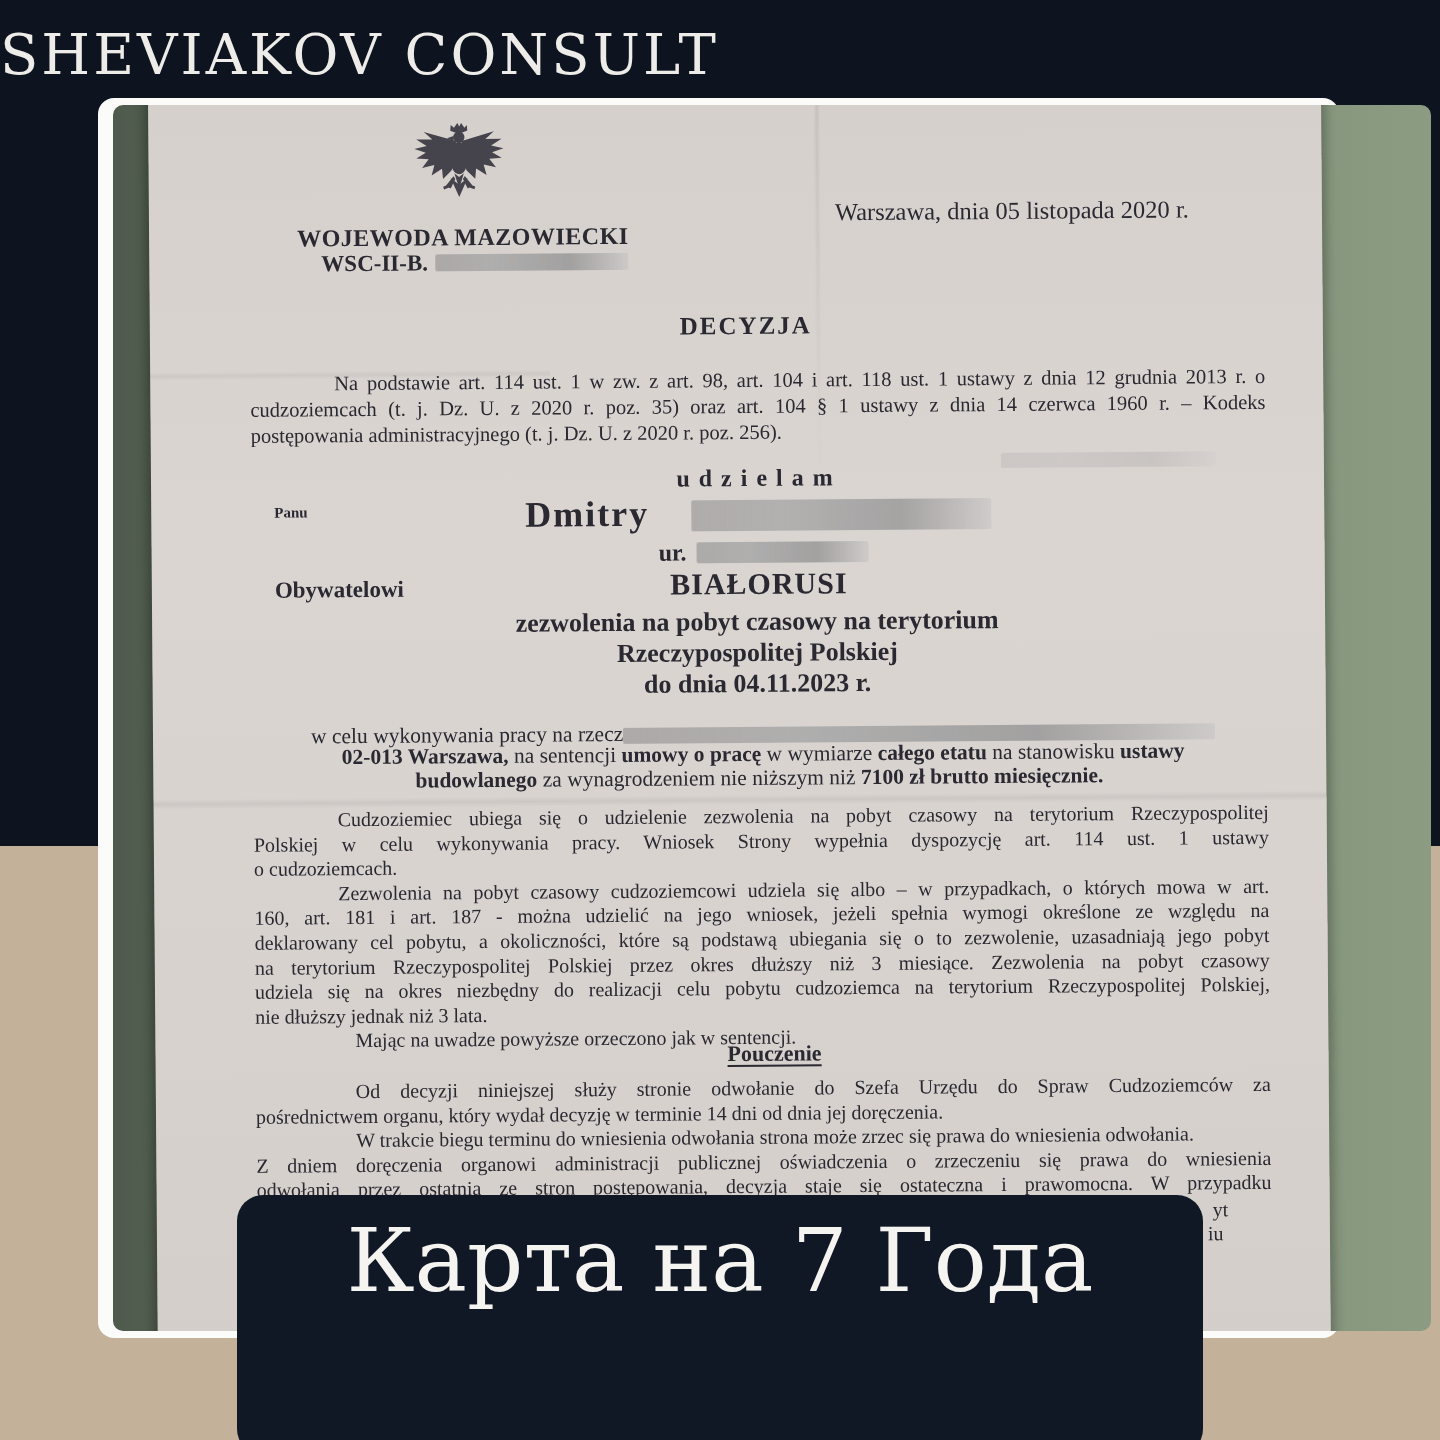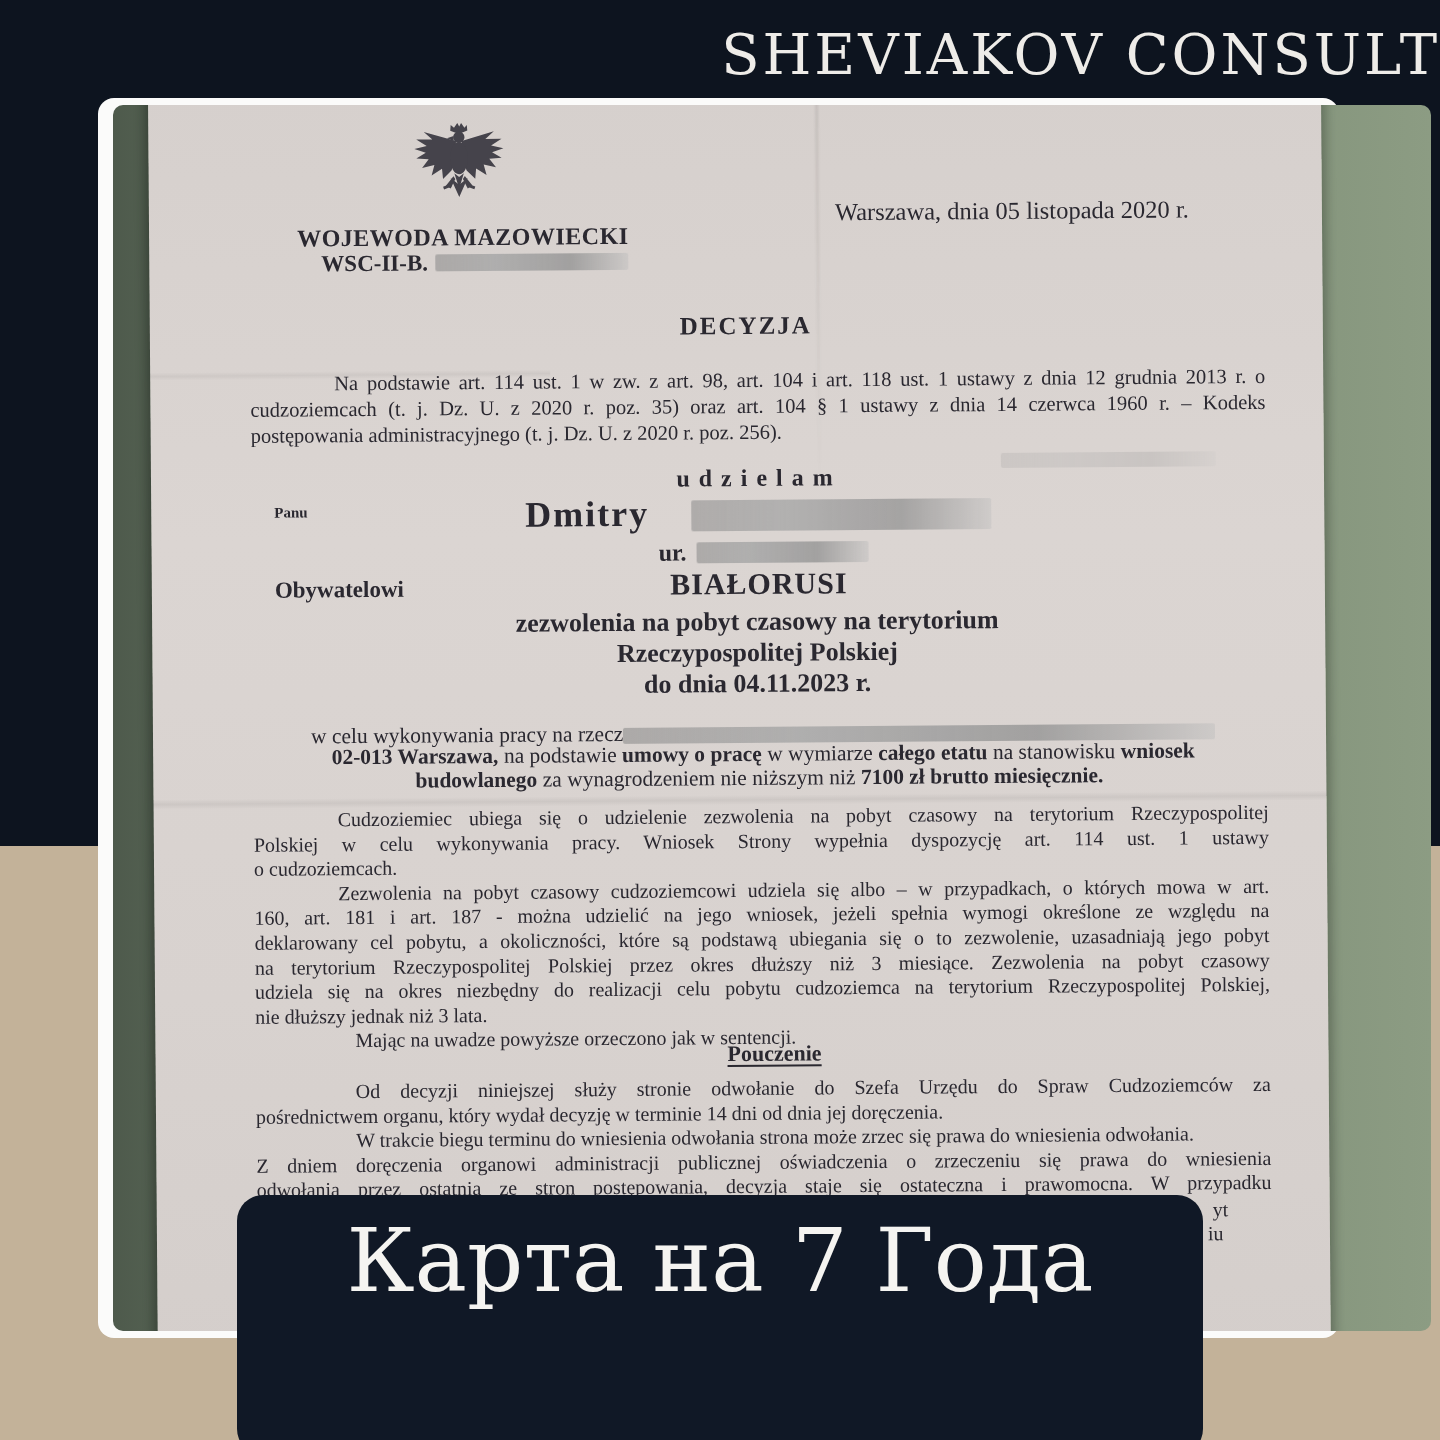--- a/index.html
+++ b/index.html
@@ -1,20 +1,20 @@
 <!DOCTYPE html>
 <html><head>
 <meta charset="utf-8">
 <style>
   html,body{margin:0;padding:0;background:#0d141f;overflow:hidden;}
   body{width:1440px;height:1440px;position:relative;font-family:"Liberation Serif",serif;}
 
   .bg-bottom{position:absolute;left:0;top:846px;width:1440px;height:594px;background:#c3b299;}
 
-  .brand{position:absolute;left:0;top:22px;width:1440px;text-align:right;
+  .brand{position:absolute;left:0;top:22px;width:1440px;text-align:left;
          font-family:"DejaVu Serif",serif;font-size:56px;letter-spacing:3px;
          color:#eeece8;font-weight:400;}
 
   .photo-frame{position:absolute;left:98px;top:98px;width:1241px;height:1240px;
                background:#fbfbfa;border-radius:16px;}
   .photo{position:absolute;left:15px;top:7px;width:1318px;height:1226px;border-radius:10px;
          overflow:hidden;background:linear-gradient(90deg,#4e5a4c 0%,#5d6c5a 10%,#72826b 55%,#8c9c83 100%);font-family:Liberation Serif, serif;}
 
   .paper{position:absolute;left:40px;top:-22px;width:1173px;height:1300px;
          background:linear-gradient(180deg,#d6d0cd 0%,#dbd5d2 35%,#d8d2cf 70%,#d4cecb 100%);
@@ -141,21 +141,21 @@
       <div class="abs citlab">Obywatelowi</div>
       <div class="abs citval ctr">BIAŁORUSI</div>
 
       <div class="abs permit1 ctr">zezwolenia na pobyt czasowy na terytorium</div>
       <div class="abs permit2 ctr">Rzeczypospolitej Polskiej</div>
       <div class="abs permit3 ctr">do dnia 04.11.2023 r.</div>
 
       <div class="abs purpose">w celu wykonywania pracy na rzecz</div>
       <div class="redact redact-firm"></div>
 
-      <div class="abs emp1 ctr"><span class="b">02-013 Warszawa,</span><span> na podstawie </span><span class="b">umowy o pracę</span><span> w wymiarze </span><span class="b">całego etatu</span><span> na stanowisku </span><span class="b">wniosek</span></div>
+      <div class="abs emp1 ctr"><span class="b">02-013 Warszawa,</span><span> na sentencji </span><span class="b">umowy o pracę</span><span> w wymiarze </span><span class="b">całego etatu</span><span> na stanowisku </span><span class="b">ustawy</span></div>
       <div class="abs emp2 ctr"><span class="b">budowlanego</span><span> za wynagrodzeniem nie niższym niż </span><span class="b">7100 zł brutto miesięcznie.</span></div>
 
       <div class="abs col body1">
         <div class="jl ind">Cudzoziemiec ubiega się o udzielenie zezwolenia na pobyt czasowy na terytorium Rzeczypospolitej</div>
         <div class="jl">Polskiej w celu wykonywania pracy. Wniosek Strony wypełnia dyspozycję art. 114 ust. 1 ustawy</div>
         <div class="jl last">o cudzoziemcach.</div>
         <div class="jl ind">Zezwolenia na pobyt czasowy cudzoziemcowi udziela się albo – w przypadkach, o których mowa w art.</div>
         <div class="jl">160, art. 181 i art. 187 - można udzielić na jego wniosek, jeżeli spełnia wymogi określone ze względu na</div>
         <div class="jl">deklarowany cel pobytu, a okoliczności, które są podstawą ubiegania się o to zezwolenie, uzasadniają jego pobyt</div>
         <div class="jl">na terytorium Rzeczypospolitej Polskiej przez okres dłuższy niż 3 miesiące.  Zezwolenia na pobyt czasowy</div>

